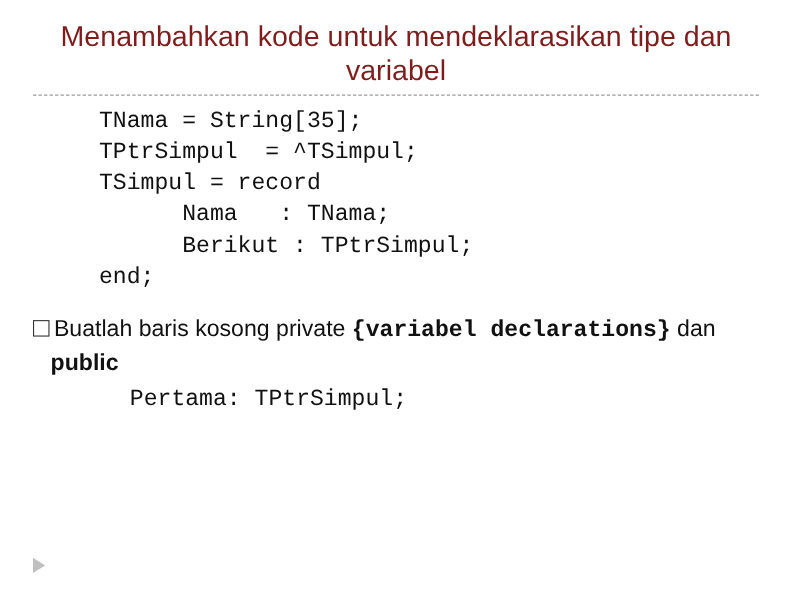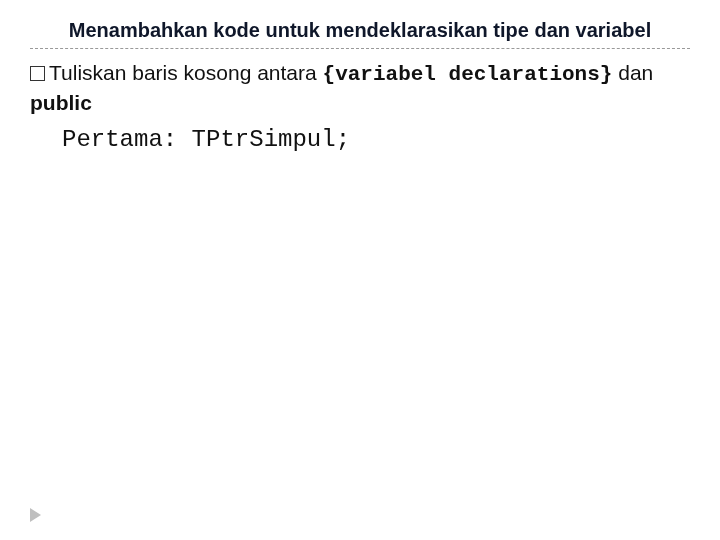--- a/index.html
+++ b/index.html
@@ -11,26 +11,26 @@
     font-family: Arial, Helvetica, sans-serif;
     color: #111;
   }
   .slide {
     box-sizing: border-box;
     width: 720px;
     height: 540px;
     padding: 18px 30px 10px 30px;
   }
   .title {
-    font-size: 20px;
+    font-size: 26px;
     line-height: 1.2;
     text-align: center;
-    color: #0f172a;
+    color: #7f1d1d;
     margin: 0 0 6px 0;
-    font-weight: 700;
+    font-weight: 400;
   }
   .divider {
     border: 0;
     border-top: 1px dashed #999;
     margin: 0 0 10px 0;
   }
   .body {
     font-size: 21px;
     line-height: 1.35;
   }
@@ -54,23 +54,23 @@
   .code-block {
     font-family: Consolas, "Courier New", monospace;
     font-size: 21px;
     line-height: 1.35;
     white-space: pre;
     margin-left: 60px;
     margin-bottom: 18px;
   }
   .code-line {
     font-family: Consolas, "Courier New", monospace;
-    font-size: 24px;
+    font-size: 21px;
     white-space: pre;
-    margin-left: 32px;
+    margin-left: 88px;
   }
   .corner {
     position: absolute;
     left: 30px;
     bottom: 14px;
   }
   .tri {
     display: inline-block;
     width: 0; height: 0;
     border-top: 7px solid transparent;
@@ -81,24 +81,30 @@
 </head>
 <body>
 
 <div class="slide">
   <h1 class="title">Menambahkan kode untuk mendeklarasikan tipe dan variabel</h1>
   <hr class="divider">
 
   <div class="body">
 
 
+    <div class="code-block"><span>TNama = String[35];</span>
+<span>TPtrSimpul  = ^TSimpul;</span>
+<span>TSimpul = record</span>
+<span>      Nama   : TNama;</span>
+<span>      Berikut : TPtrSimpul;</span>
+<span>end;</span></div>
 
     <p class="para">
-      <span class="bullet-box"></span><span>Tuliskan baris kosong antara </span><span class="mono b">{variabel declarations}</span><span>  dan </span><br>
-      <span class="b" style="margin-left:0px;">public</span>
+      <span class="bullet-box"></span><span>Buatlah baris kosong private </span><span class="mono b">{variabel declarations}</span><span>  dan </span><br>
+      <span class="b" style="margin-left:16px;">public</span>
     </p>
 
 
     <div class="code-line"><span>Pertama: TPtrSimpul;</span></div>
 
   </div>
 
   <div class="corner"><span class="tri"></span></div>
 </div>
 

